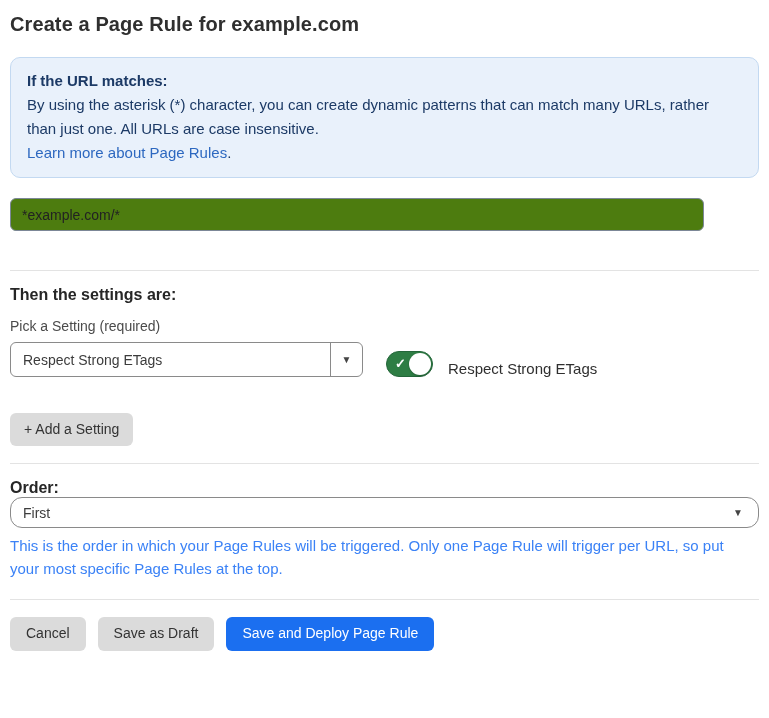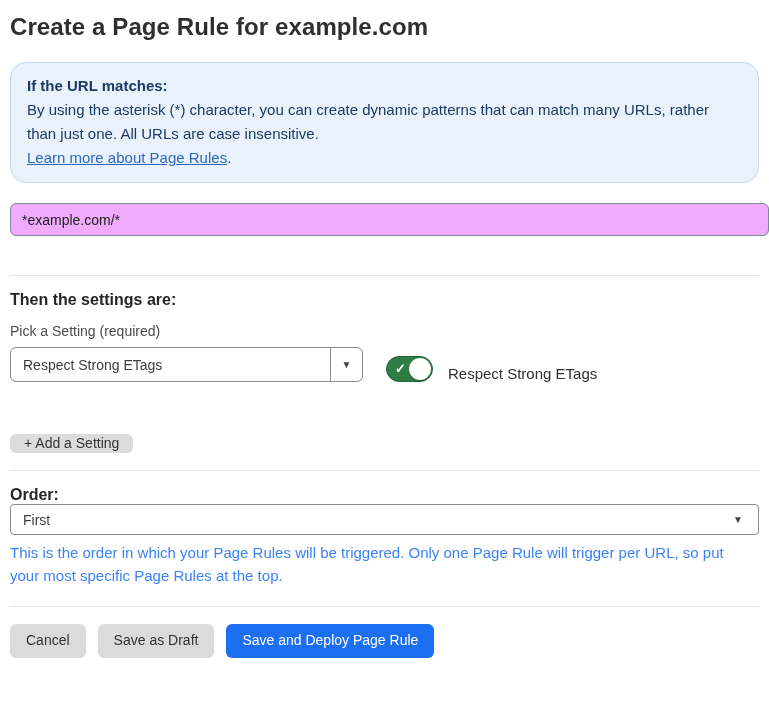--- a/index.html
+++ b/index.html
@@ -5,57 +5,56 @@
   * { box-sizing: border-box; margin: 0; padding: 0; }
   html, body { width: 769px; height: 718px; background: #ffffff; }
   body {
     font-family: "Liberation Sans", sans-serif;
     color: #333333;
     overflow: hidden;
   }
   .container { padding: 0 10px; }
 
   h1.page-title {
-    font-size: 24px;
+    font-size: 20px;
     font-weight: 700;
     color: #2f2f2f;
     margin: 13px 0 21px 0;
     letter-spacing: 0.1px;
   }
 
   
   .info-box {
     background: #e9f1fb;
     border: 1px solid #c3d9f1;
-    border-radius: 16px;
+    border-radius: 10px;
     padding: 11px 16px 12px 16px;
     color: #1c3a66;
     font-size: 15px;
     line-height: 24px;
     margin-bottom: 20px;
   }
   .info-box .info-heading { font-weight: 700; }
   .info-box a.info-link {
     color: #2d68c0;
-    text-decoration: underline;
     cursor: pointer;
   }
 
   
   .field-label {
     font-size: 14px;
     color: #4b4b4b;
     margin-bottom: 8px;
   }
 
   
   .url-input {
-    width: 759px;
+    width: 694px;
     height: 33px;
-    background: #f0abfc;
+    background: #4d7c0f;
     border: 1px solid #7c8797;
     border-radius: 6px;
     padding: 0 11px;
     font-family: "Liberation Sans", sans-serif;
     font-size: 14px;
     color: #222222;
     outline: none;
   }
 
   .divider {
@@ -155,31 +154,31 @@
     border-radius: 6px;
     font-family: "Liberation Sans", sans-serif;
     font-size: 14px;
     padding: 9px 16px;
     cursor: pointer;
     line-height: 1.1;
   }
   .btn-gray { background: #dbdbdb; color: #333333; }
   .btn-blue { background: #1b6ff0; color: #ffffff; }
 
-  .add-setting-btn { margin-top: 52px; padding: 2px 14px; }
+  .add-setting-btn { margin-top: 36px; padding: 9px 14px; }
 
   
   .order-label { margin-top: 23px; margin-bottom: 7px; }
   .order-select {
     display: flex;
     align-items: center;
     width: 749px;
     height: 31px;
     border: 1px solid #8a8a8a;
-    border-radius: 4px;
+    border-radius: 12px;
     background: #ffffff;
     cursor: pointer;
   }
   .order-select .select-value {
     flex: 1;
     padding-left: 12px;
     font-size: 14px;
     color: #3c3c3c;
   }
   .order-select .caret { margin-right: 15px; }

